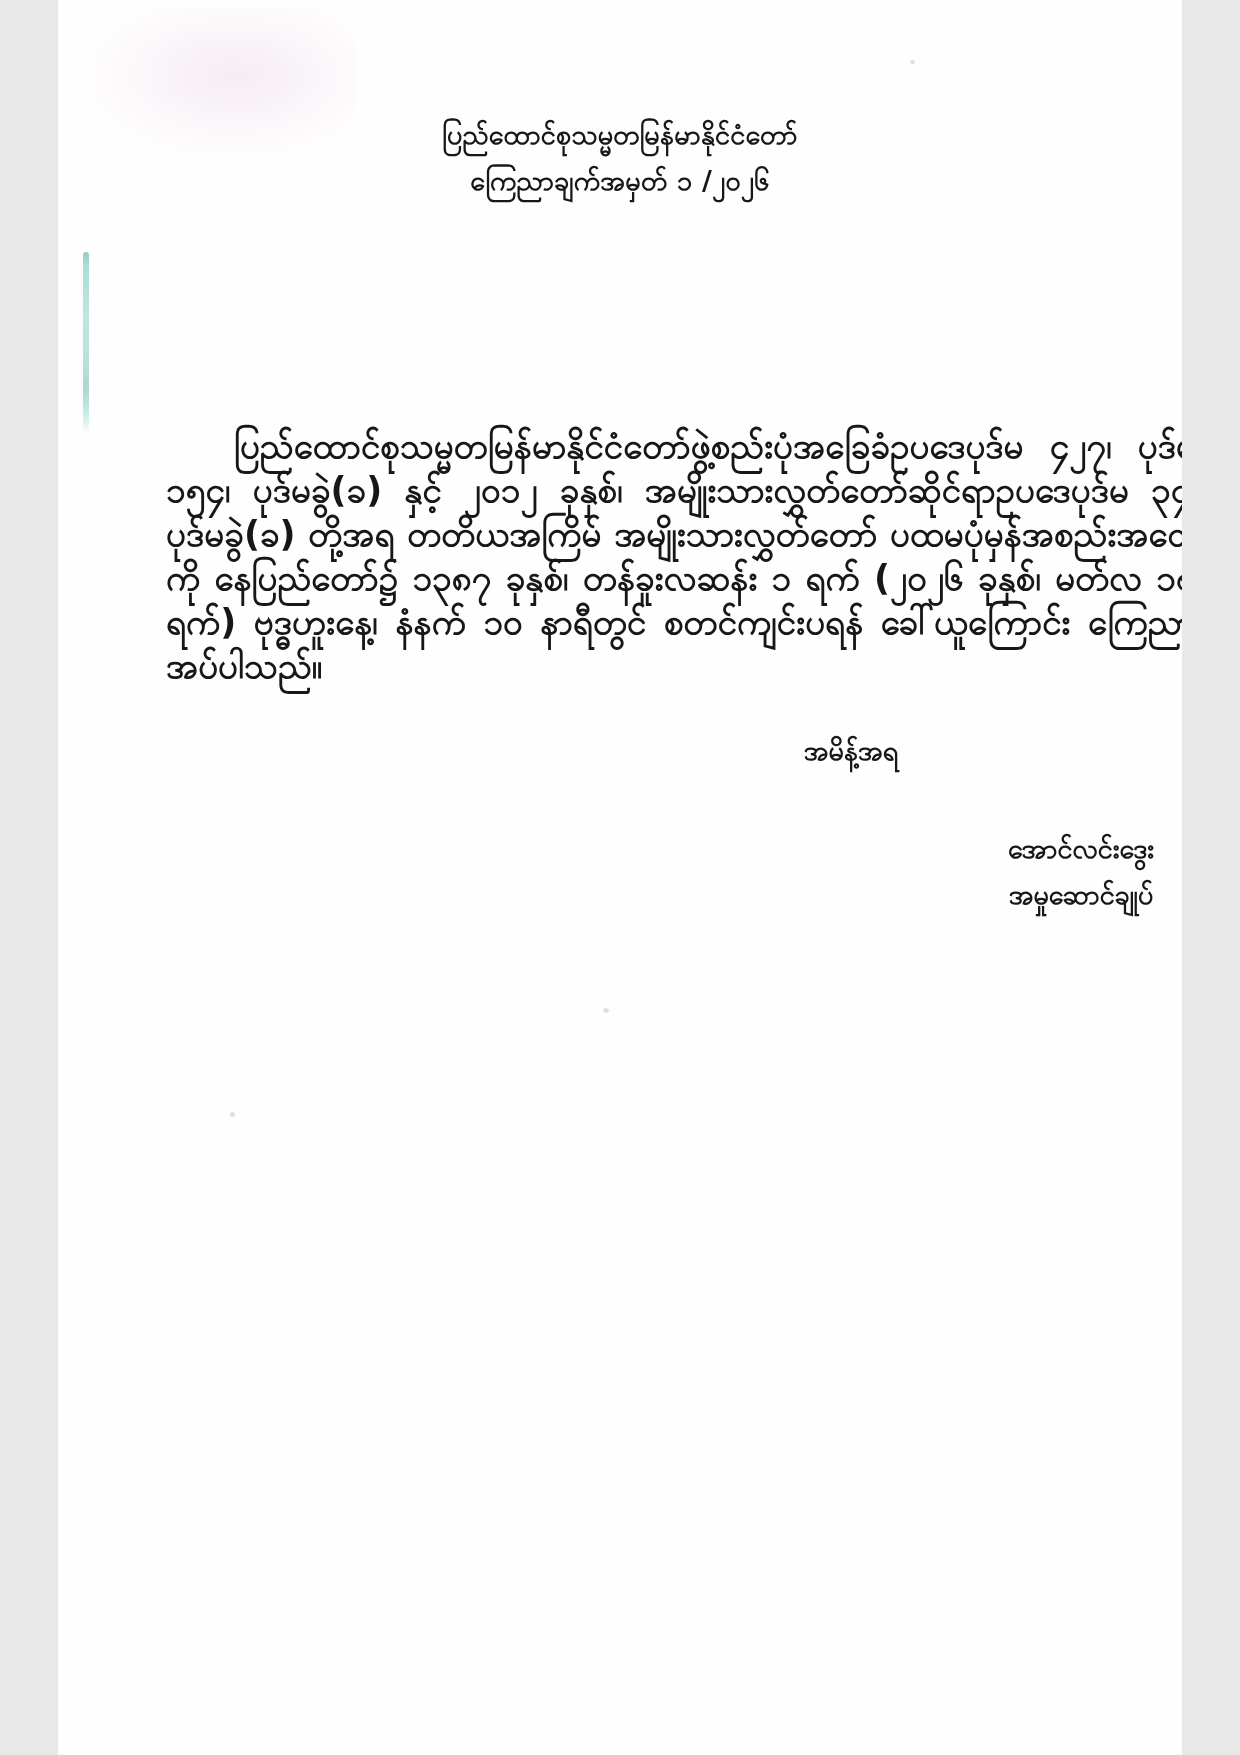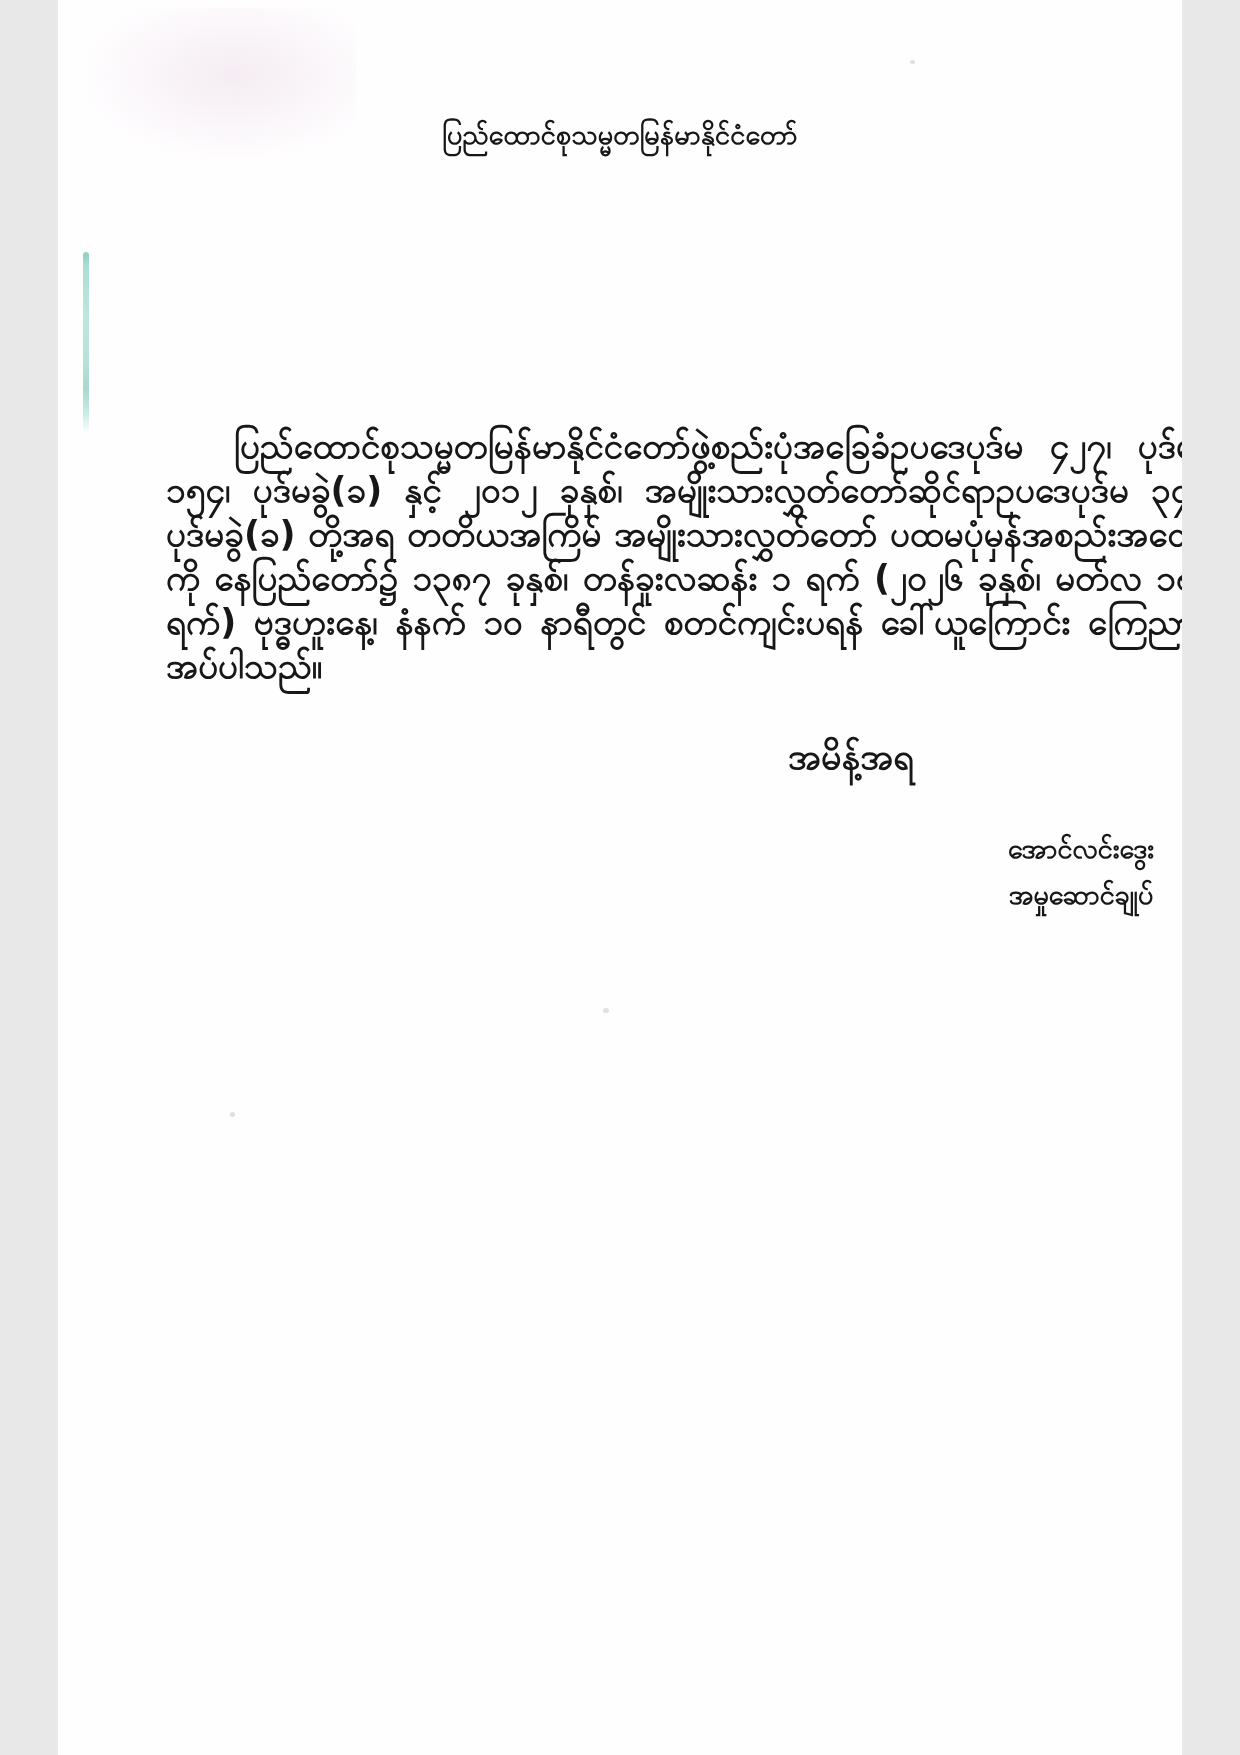--- a/index.html
+++ b/index.html
@@ -69,21 +69,21 @@
     text-align: justify;
     text-align-last: left;
     text-indent: 68px;
   }
 
   .by-order {
     position: absolute;
     top: 733px; left: 700px;
     width: 186px;
     text-align: center;
-    font-size: 36px;
+    font-size: 27px;
     font-weight: 600;
   }
 
   .signature-block {
     position: absolute;
     top: 826px; left: 882px;
     width: 282px;
     text-align: center;
     font-size: 27px;
     font-weight: 700;
@@ -96,20 +96,21 @@
 <div class="page">
 
   <div class="smudge-topleft"></div>
   <div class="teal-mark"></div>
   <div class="speck speck-a"></div>
   <div class="speck speck-b"></div>
   <div class="speck speck-c"></div>
 
   <div class="header-block">
     <div>ပြည်ထောင်စုသမ္မတမြန်မာနိုင်ငံတော်</div>
+    <div>ကြေညာချက်အမှတ်  ၁ /၂၀၂၆</div>
   </div>
 
 
   <div class="body-para">ပြည်ထောင်စုသမ္မတမြန်မာနိုင်ငံတော်ဖွဲ့စည်းပုံအခြေခံဥပဒေပုဒ်မ ၄၂၇၊ ပုဒ်မ ၁၅၄၊ ပုဒ်မခွဲ(ခ) နှင့် ၂၀၁၂ ခုနှစ်၊ အမျိုးသားလွှတ်တော်ဆိုင်ရာဥပဒေပုဒ်မ ၃၄၊ ပုဒ်မခွဲ(ခ) တို့အရ တတိယအကြိမ် အမျိုးသားလွှတ်တော် ပထမပုံမှန်အစည်းအဝေးကို နေပြည်တော်၌ ၁၃၈၇ ခုနှစ်၊ တန်ခူးလဆန်း ၁ ရက် (၂၀၂၆ ခုနှစ်၊ မတ်လ  ၁၈ ရက်) ဗုဒ္ဓဟူးနေ့၊ နံနက် ၁၀ နာရီတွင် စတင်ကျင်းပရန် ခေါ်ယူကြောင်း ကြေညာအပ်ပါသည်။</div>
 
   <div class="by-order">အမိန့်အရ</div>
 
   <div class="signature-block">
     <div>အောင်လင်းဒွေး</div>
     <div>အမှုဆောင်ချုပ်</div>

